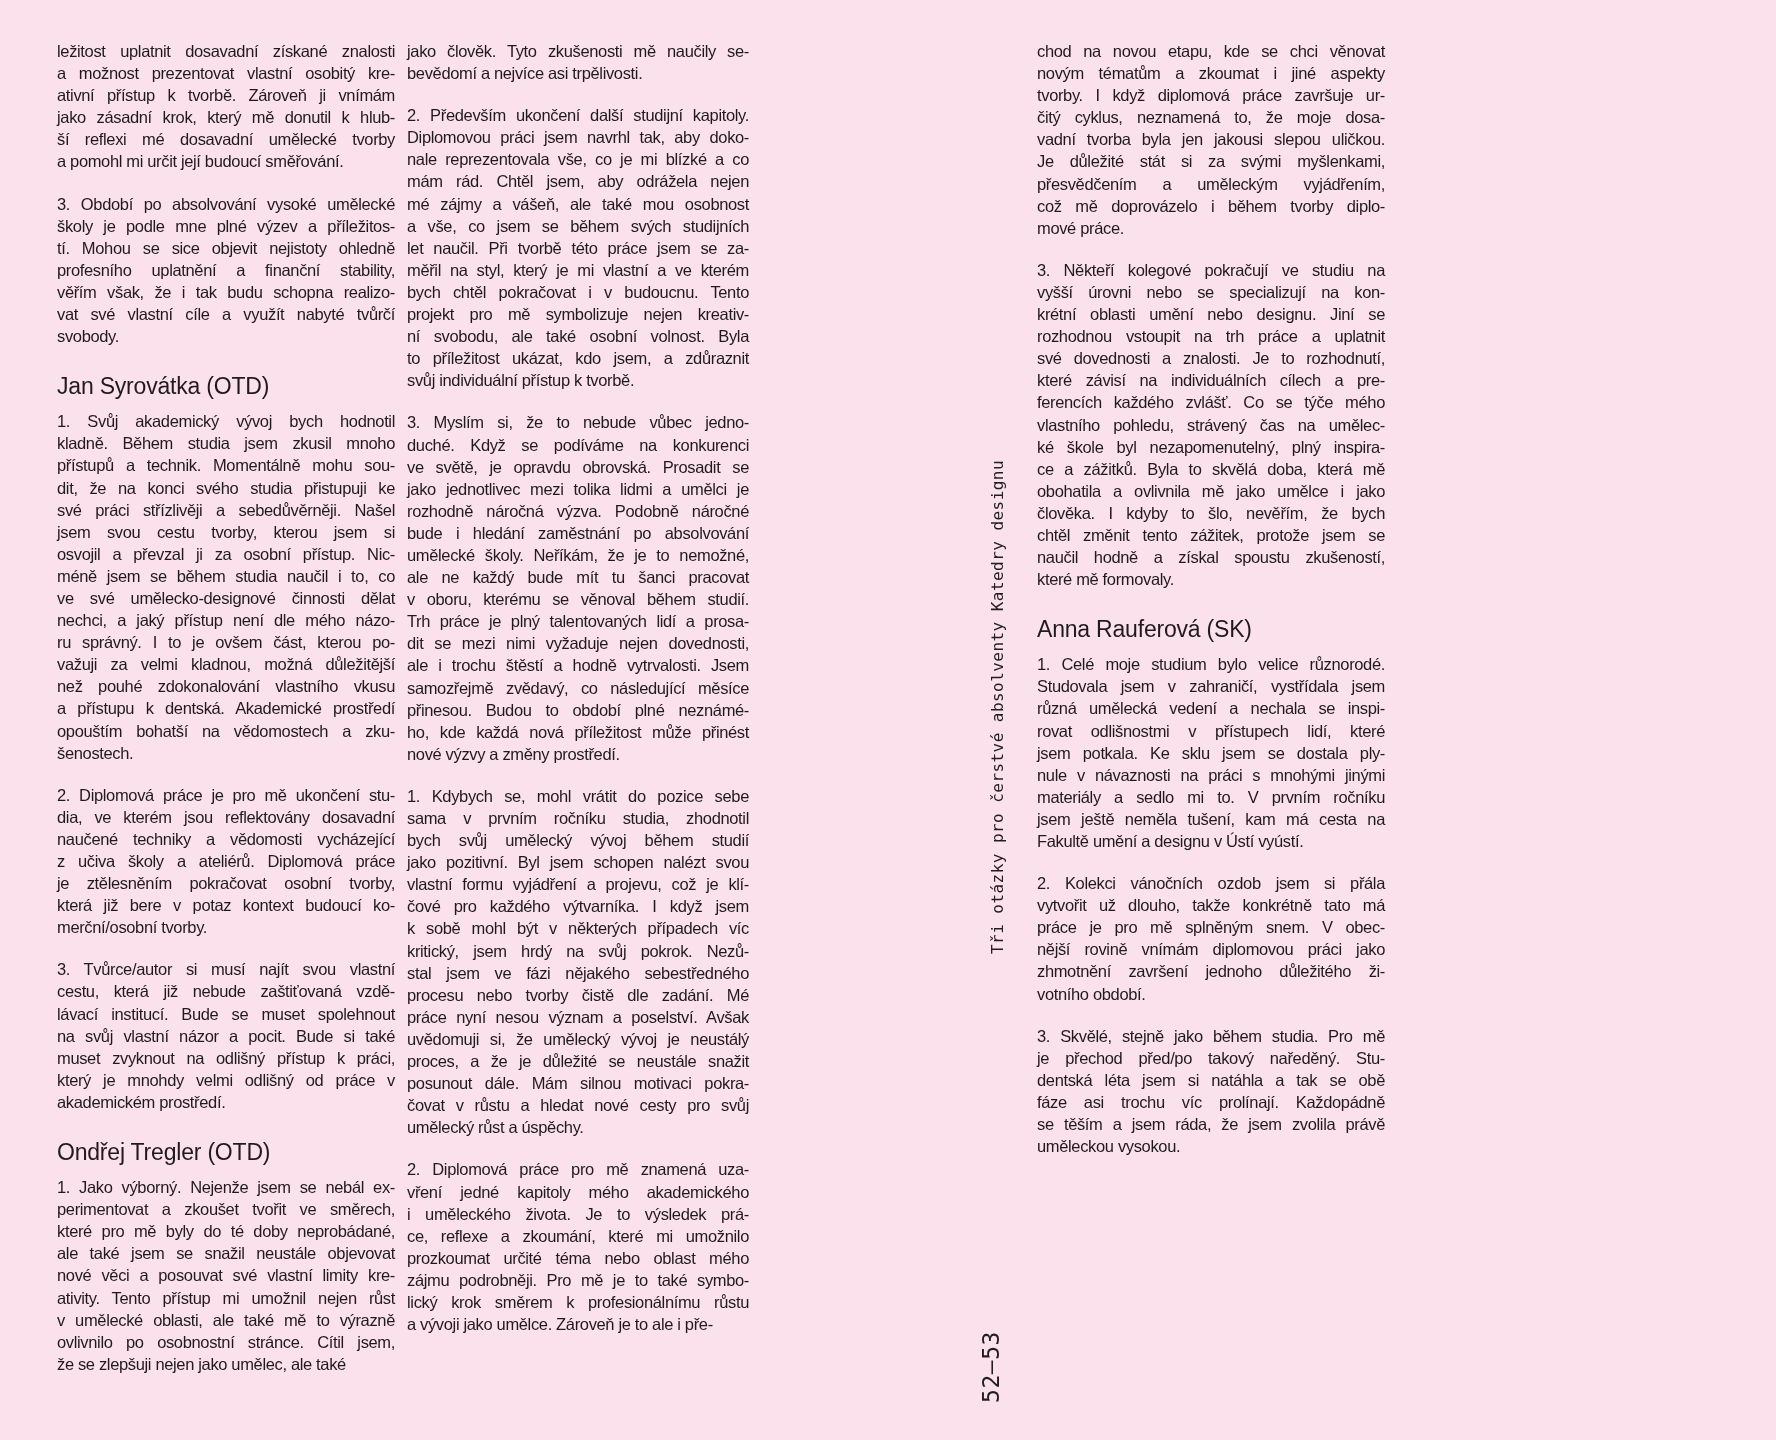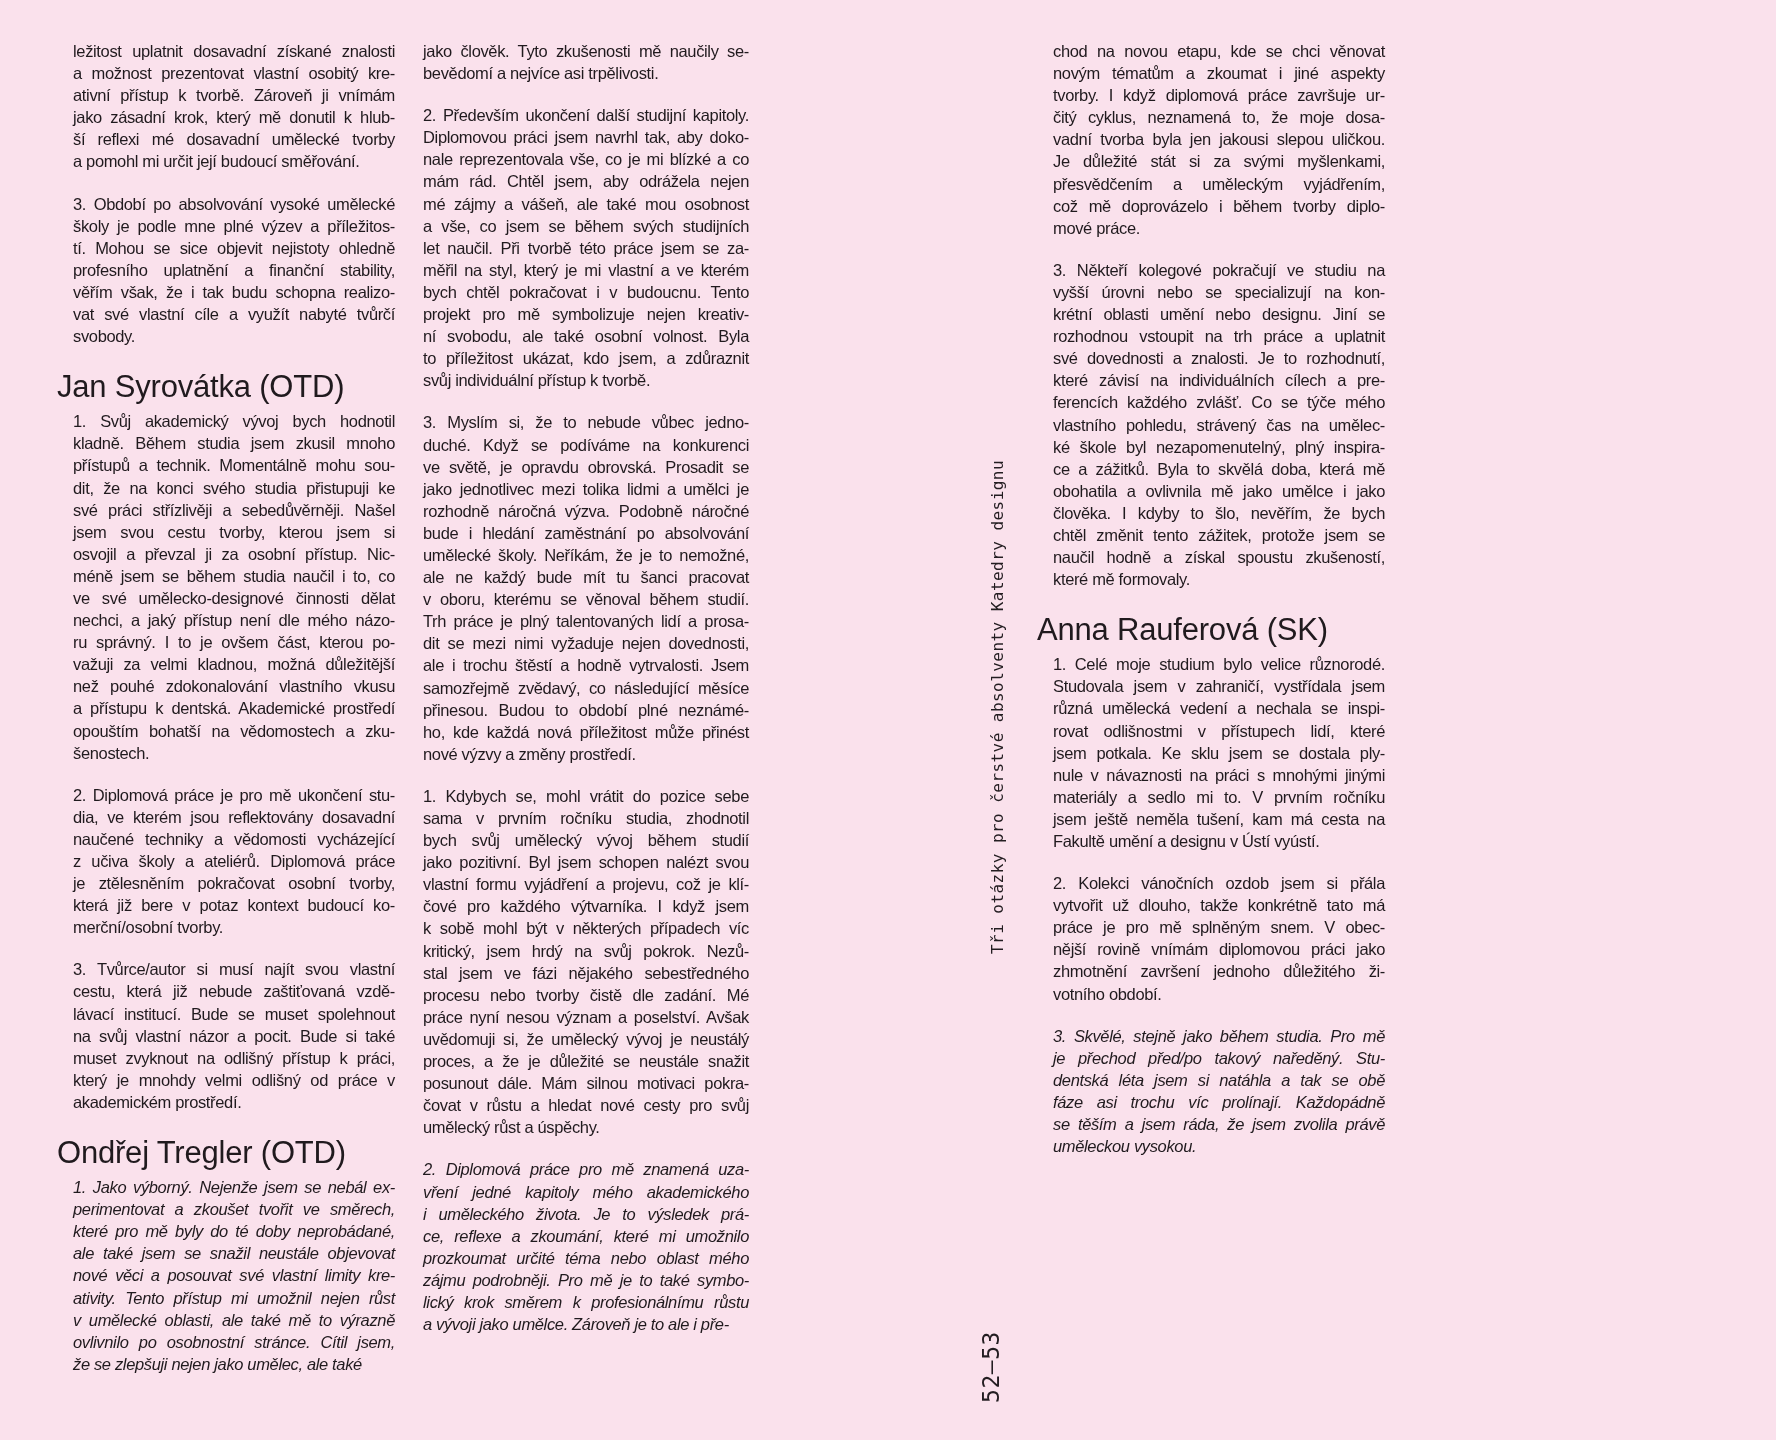--- a/index.html
+++ b/index.html
@@ -9,38 +9,38 @@
     position: relative;
     overflow: hidden;
     font-family: "Liberation Sans", sans-serif;
     color: #201a1e;
   }
   .spread { position: absolute; inset: 0; }
   .col { position: absolute; top: 40px; }
   #col-0 { left: 57px;   width: 338px; }
   #col-1 { left: 407px;  width: 342px; }
   #col-2 { left: 1037px; width: 348px; }
-  .para { margin: 0 0 20px 16px; }
-  .para:last-child { margin-bottom: 0; font-style: italic; }
+  .para { margin: 0 0 20px 0; }
+  .para:last-child { margin-bottom: 0; }
   .line {
     font-size: 16.5px;
     line-height: 22.1px;
     letter-spacing: -0.35px;
     white-space: nowrap;
     text-align: left;
   }
   .line.just { text-align: justify; text-align-last: justify; }
   .heading {
     font-size: 27px;
     line-height: 31px;
     font-weight: 400;
     letter-spacing: -0.2px;
     margin: 24px 0 8px 0;
   }
-  .heading .line { font-size: 31px; line-height: 31px; letter-spacing: -0.2px; }
+  .heading .line { font-size: 23px; line-height: 31px; letter-spacing: -0.2px; }
   .vertical-title {
     position: absolute;
     left: 997px; top: 707px;
     transform: translate(-50%, -50%) rotate(-90deg);
     font-family: "DejaVu Sans Mono", monospace;
     font-size: 16px;
     letter-spacing: 0.45px;
     white-space: nowrap;
     color: #231d21;
   }

